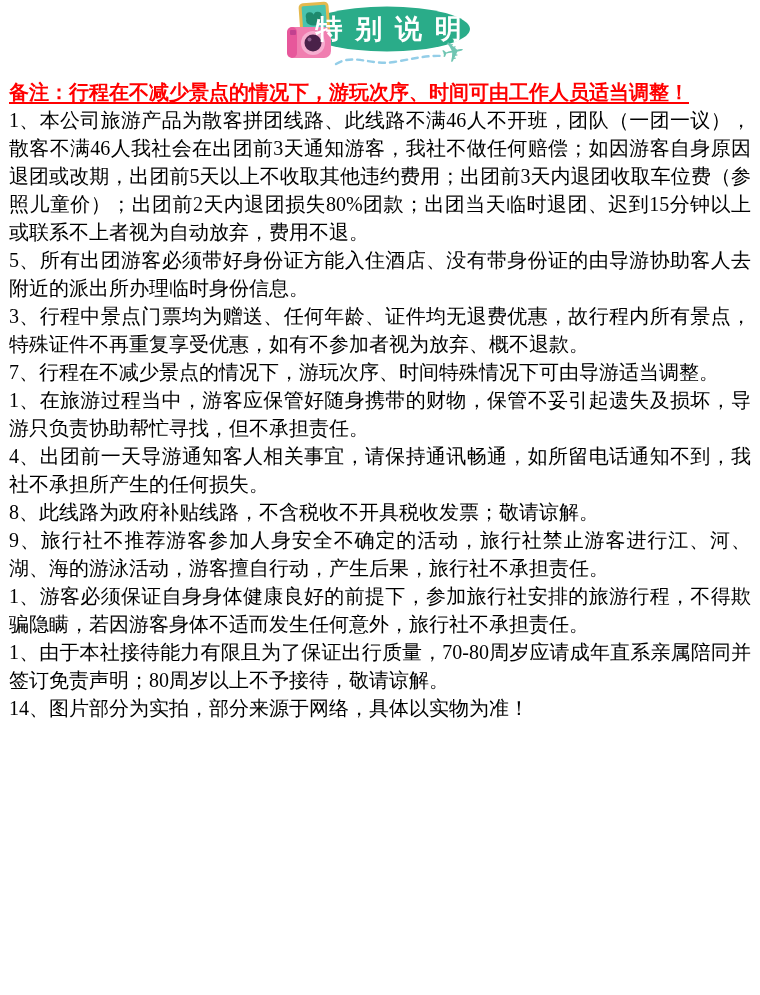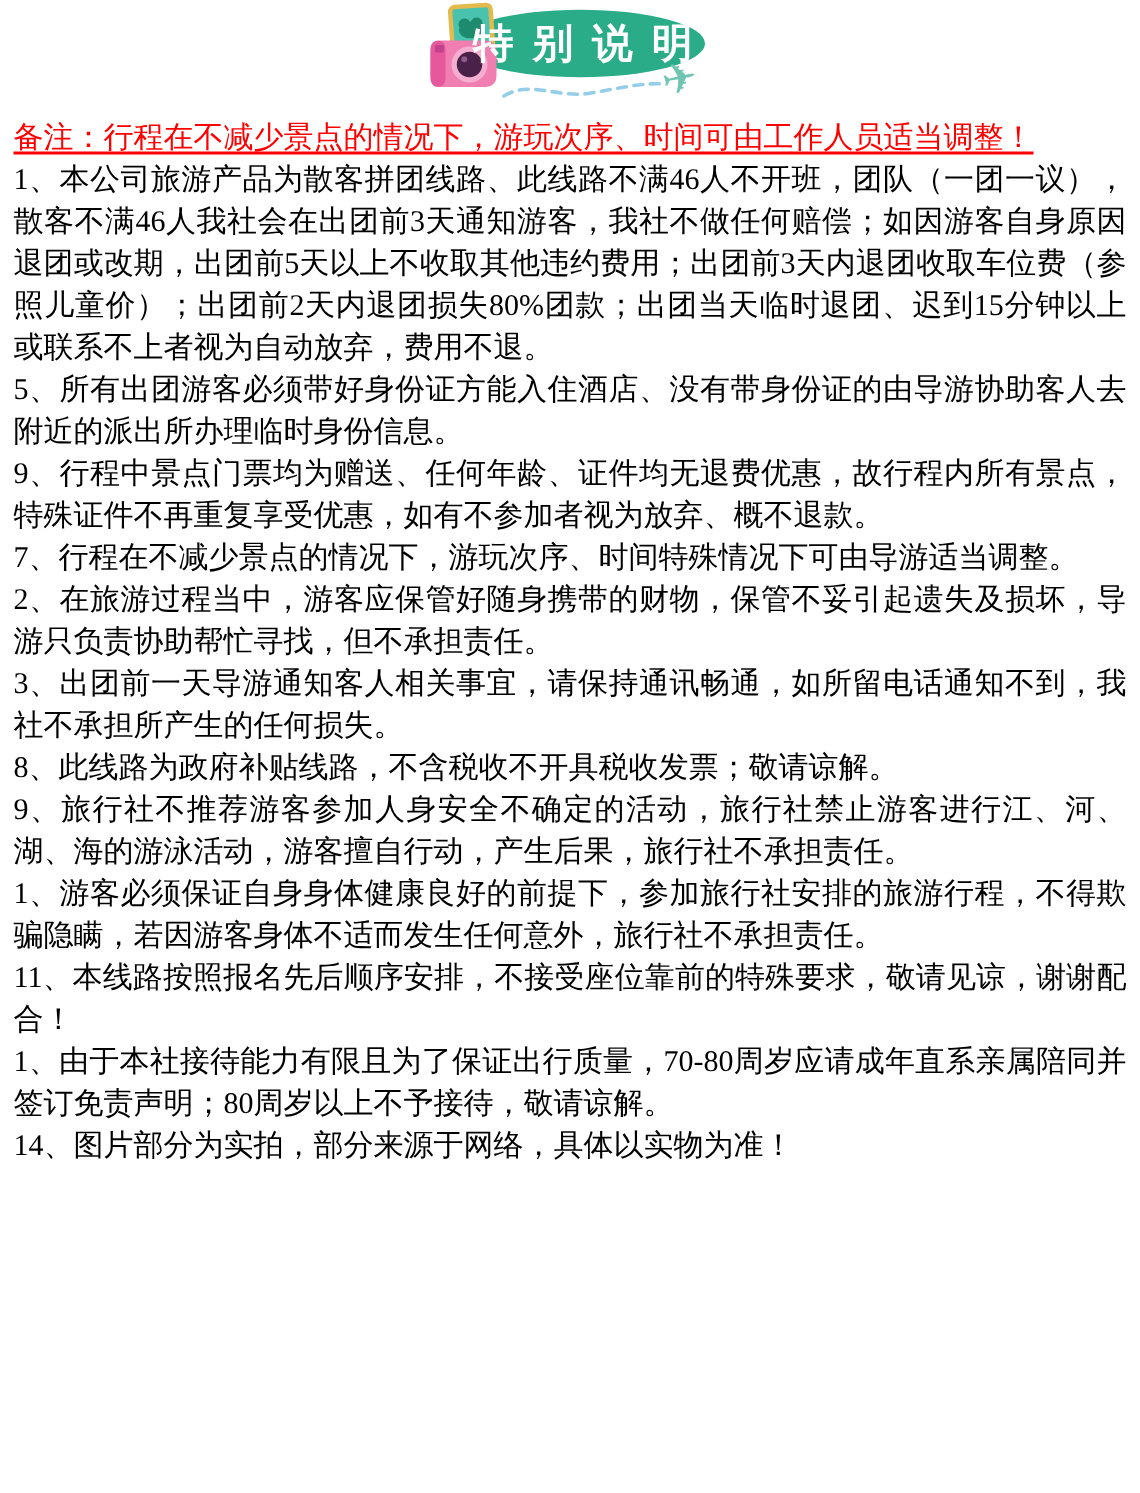--- a/index.html
+++ b/index.html
@@ -43,21 +43,21 @@
     line-height: 28px;
     color: #000000;
     text-align: justify;
   }
   .content p {
     margin: 0;
     padding: 0;
   }
   .notice {
     color: #ff0000;
-    font-weight: normal;
+    font-weight: bold;
     text-decoration: underline;
     text-underline-offset: 3px;
   }
 </style>
 </head>
 <body>
 
 <div class="page">
 
   <div class="header">
@@ -94,25 +94,24 @@
       </g>
 
       <text class="hdr-title" x="390" y="38" text-anchor="middle">特 别 说 明</text>
     </svg>
   </div>
 
   <div class="content">
     <p class="notice">备注：行程在不减少景点的情况下，游玩次序、时间可由工作人员适当调整！</p>
     <p class="term">1、本公司旅游产品为散客拼团线路、此线路不满46人不开班，团队（一团一议），散客不满46人我社会在出团前3天通知游客，我社不做任何赔偿；如因游客自身原因退团或改期，出团前5天以上不收取其他违约费用；出团前3天内退团收取车位费（参照儿童价）；出团前2天内退团损失80%团款；出团当天临时退团、迟到15分钟以上或联系不上者视为自动放弃，费用不退。</p>
     <p class="term">5、所有出团游客必须带好身份证方能入住酒店、没有带身份证的由导游协助客人去附近的派出所办理临时身份信息。</p>
-    <p class="term">9、行程中景点门票均为赠送、任何年龄、证件均无退费优惠，故行程内所有景点，特殊证件不再重复享受优惠，如有不参加者视为放弃、概不退款。</p>
+    <p class="term">3、行程中景点门票均为赠送、任何年龄、证件均无退费优惠，故行程内所有景点，特殊证件不再重复享受优惠，如有不参加者视为放弃、概不退款。</p>
     <p class="term">7、行程在不减少景点的情况下，游玩次序、时间特殊情况下可由导游适当调整。</p>
-    <p class="term">2、在旅游过程当中，游客应保管好随身携带的财物，保管不妥引起遗失及损坏，导游只负责协助帮忙寻找，但不承担责任。</p>
-    <p class="term">3、出团前一天导游通知客人相关事宜，请保持通讯畅通，如所留电话通知不到，我社不承担所产生的任何损失。</p>
+    <p class="term">1、在旅游过程当中，游客应保管好随身携带的财物，保管不妥引起遗失及损坏，导游只负责协助帮忙寻找，但不承担责任。</p>
+    <p class="term">4、出团前一天导游通知客人相关事宜，请保持通讯畅通，如所留电话通知不到，我社不承担所产生的任何损失。</p>
     <p class="term">8、此线路为政府补贴线路，不含税收不开具税收发票；敬请谅解。</p>
     <p class="term">9、旅行社不推荐游客参加人身安全不确定的活动，旅行社禁止游客进行江、河、湖、海的游泳活动，游客擅自行动，产生后果，旅行社不承担责任。</p>
     <p class="term">1、游客必须保证自身身体健康良好的前提下，参加旅行社安排的旅游行程，不得欺骗隐瞒，若因游客身体不适而发生任何意外，旅行社不承担责任。</p>
-    <p class="term">11、本线路按照报名先后顺序安排，不接受座位靠前的特殊要求，敬请见谅，谢谢配合！</p>
     <p class="term">1、由于本社接待能力有限且为了保证出行质量，70-80周岁应请成年直系亲属陪同并签订免责声明；80周岁以上不予接待，敬请谅解。</p>
     <p class="term">14、图片部分为实拍，部分来源于网络，具体以实物为准！</p>
   </div>
 
 </div>
 
 </body></html>

